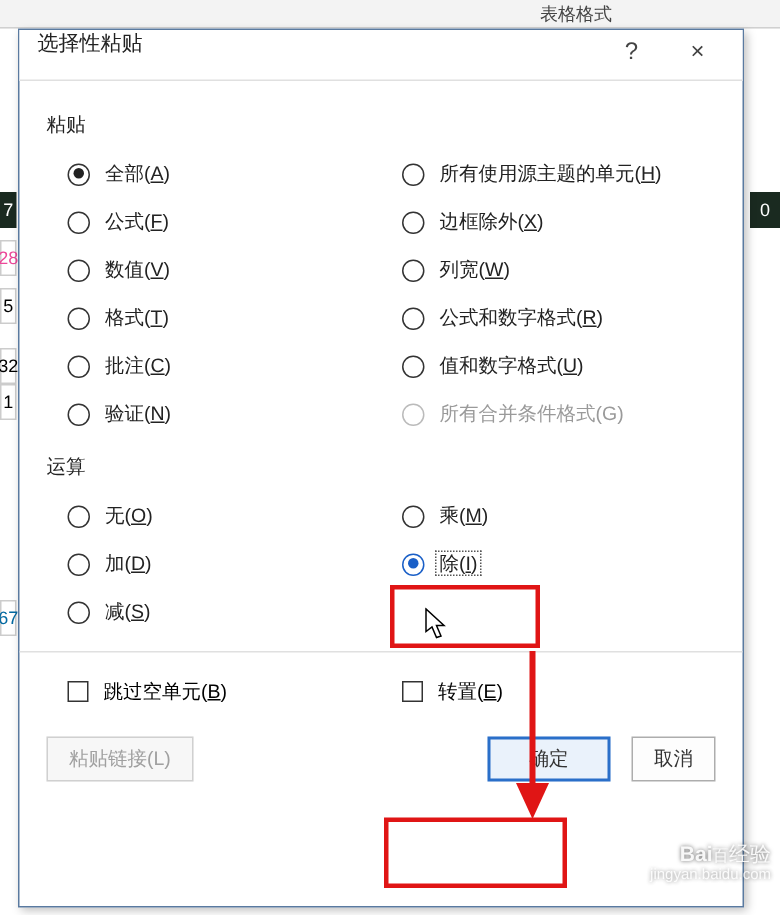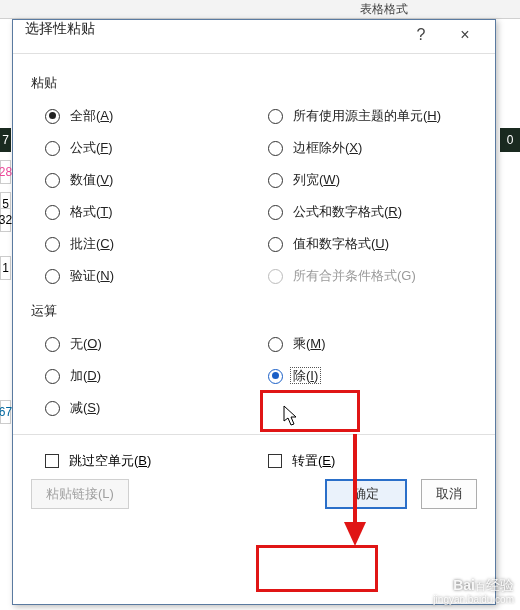--- a/index.html
+++ b/index.html
@@ -123,21 +123,21 @@
     flex-shrink: 0;
   }
   hr.sep {
     border: none;
     border-top: 1px solid #e0e0e0;
     margin: 10px -18px;
   }
   .buttons {
     display: flex;
     gap: 0;
-    margin-top: 2px;
+    margin-top: 14px;
   }
   .btn-rect {
     height: 30px;
     border: 1px solid #adadad;
     background: #fdfdfd;
     color: #333;
     display: inline-flex;
     align-items: center;
     justify-content: center;
     padding: 0 14px;
@@ -173,41 +173,41 @@
   }
   .dotted-focus {
     border: 1px dotted #555;
     padding: 0 2px;
     margin-left: -3px;
   }
   
   .watermark {
     position: absolute;
     right: 6px;
-    bottom: 4px;
+    bottom: 20px;
     color: rgba(255,255,255,0.9);
     text-shadow: 0 0 3px rgba(0,0,0,0.6);
     font-size: 14px;
     text-align: right;
     line-height: 1.2;
     pointer-events: none;
   }
   .watermark .small { font-size: 10px; opacity: 0.85; }
 </style>
 </head>
 <body>
 
 <div class="sheet-bg">
   <div class="ribbon-hint">
       <span>表格格式</span>
     </div>
   <div class="sheet-edge-dark" style="left:0;top:128px;width:11px;height:24px">7</div>
   <div class="sheet-edge-dark" style="left:0;top:160px;width:11px;height:24px;background:#fff;color:#ec4899;border:1px solid #ccc">28</div>
   <div class="sheet-edge-dark" style="left:0;top:192px;width:11px;height:24px;background:#fff;color:#000;border:1px solid #ccc">5</div>
-  <div class="sheet-edge-dark" style="left:0;top:208px;width:11px;height:24px;background:#fff;color:#000;border:1px solid #ccc">32</div>
+  <div class="sheet-edge-dark" style="left:0;top:232px;width:11px;height:24px;background:#fff;color:#000;border:1px solid #ccc">32</div>
   <div class="sheet-edge-dark" style="left:0;top:256px;width:11px;height:24px;background:#fff;color:#000;border:1px solid #ccc">1</div>
   <div class="sheet-edge-dark" style="left:0;top:400px;width:11px;height:24px;background:#fff;color:#0369a1;border:1px solid #ccc">67</div>
   <div class="sheet-edge-dark" style="right:0;top:128px;width:20px;height:24px">0</div>
 </div>
 
 <div class="dialog">
   <div class="titlebar">
     <div class="title">选择性粘贴</div>
     <div class="btn">?</div>
     <div class="btn">×</div>

